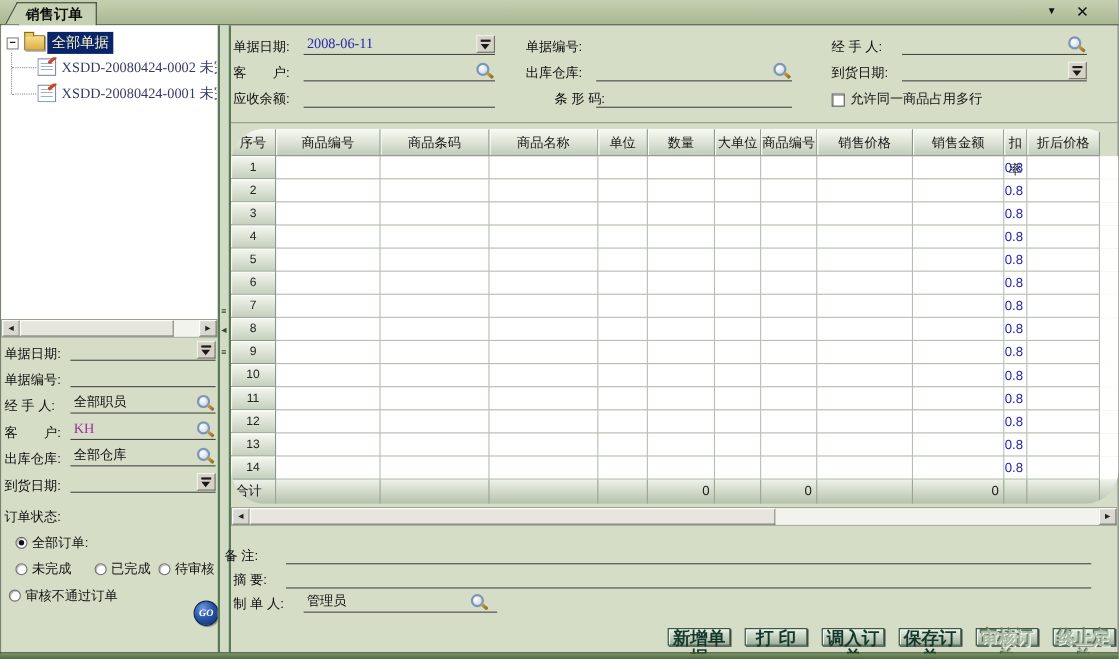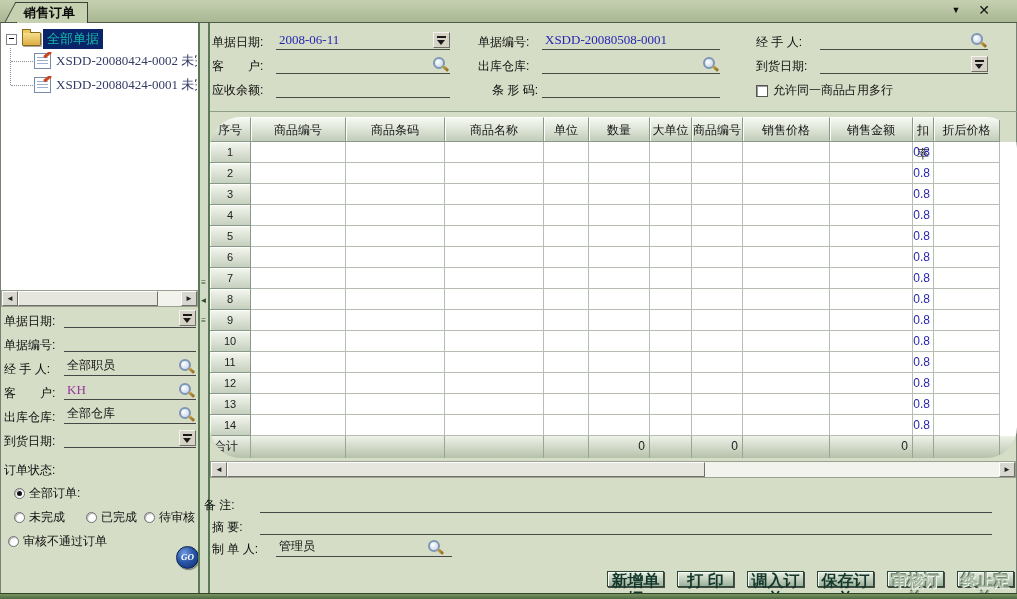--- a/index.html
+++ b/index.html
@@ -25,21 +25,21 @@
   .tree-panel { position:absolute; left:1px; top:23px; width:197px; height:267px; background:#fff; }
   .tree-root { position:absolute; left:6px; top:30px; height:18px; display:flex; align-items:center; }
   .expand-box { width:9px; height:9px; border:1px solid #848484; background:#fff;
     position:relative; margin-right:5px; flex:none; }
   .expand-box::after { content:''; position:absolute; left:2px; top:3px; width:5px; height:1px; background:#000; }
   .folder-icon { width:17px; height:12px; background:linear-gradient(180deg,#f6df8b,#dcae45);
     border:1px solid #8a6a1a; border-radius:1px; position:relative; margin-right:2px; flex:none;
     box-shadow:1px 1px 0 rgba(60,60,60,.45); }
   .folder-icon::before { content:''; position:absolute; left:-1px; top:-4px; width:7px; height:3px;
     background:#ecc95f; border:1px solid #8a6a1a; border-bottom:none; }
-  .tree-root-label { background:#0a246a; color:#14b8a6; padding:1px 4px; font-size:13px; white-space:nowrap; }
+  .tree-root-label { background:#0a246a; color:#fef9c3; padding:1px 4px; font-size:13px; white-space:nowrap; }
   .tree-vline { position:absolute; left:10px; top:48px; width:1px; height:37px;
     border-left:1px dotted #8f8f8f; }
   .tree-item { position:absolute; left:34px; width:163px; height:17px; display:flex;
     align-items:center; overflow:hidden; white-space:nowrap; }
   .tree-item.i0 { top:52px; } .tree-item.i1 { top:76px; }
   .tree-item::before { content:''; position:absolute; left:0; top:8px; width:0; height:0; }
   .tree-stub { position:absolute; width:22px; height:1px; border-top:1px dotted #8f8f8f; }
   .stub0 { left:11px; top:61px; } .stub1 { left:11px; top:85px; }
   .doc-icon { width:15px; height:14px; background:#fff; border:1px solid #7a8cac;
     margin-right:5px; position:relative; flex:none; }
@@ -241,23 +241,20 @@
     <span class="grip" style="top:274px">◄</span>
     <span class="grip" style="top:294px">≡</span>
   </div>
 
   <span class="flabel" style="left:212px;top:34px">单据日期:</span>
   <span class="fline" style="left:276px;top:32px;width:174px">
     <span class="fvalue">2008-06-11</span>
     <span class="ddbtn"></span>
   </span>
   <span class="flabel" style="left:478px;top:34px">单据编号:</span>
-  <span class="fline" style="left:542px;top:32px;width:178px">
-    <span class="fvalue">XSDD-20080508-0001</span>
-  </span>
   <span class="flabel" style="left:756px;top:34px">经 手 人:</span>
   <span class="fline" style="left:820px;top:32px;width:168px">
     <span class="fvalue"></span>
     <span class="mag"></span>
   </span>
 
   <span class="flabel" style="left:212px;top:58px">客　　户:</span>
   <span class="fline" style="left:276px;top:56px;width:174px">
     <span class="fvalue"></span>
     <span class="mag"></span>
@@ -270,21 +267,21 @@
   <span class="flabel" style="left:756px;top:58px">到货日期:</span>
   <span class="fline" style="left:820px;top:56px;width:168px">
     <span class="fvalue"></span>
     <span class="ddbtn"></span>
   </span>
 
   <span class="flabel" style="left:212px;top:82px">应收余额:</span>
   <span class="fline" style="left:276px;top:80px;width:174px">
     <span class="fvalue"></span>
   </span>
-  <span class="flabel" style="left:492px;top:82px">条 形 码:</span>
+  <span class="flabel" style="left:504px;top:82px">条 形 码:</span>
   <span class="fline" style="left:542px;top:80px;width:178px">
     <span class="fvalue"></span>
   </span>
   <span class="cb">
     <span class="cb-box"></span>
     <span>允许同一商品占用多行</span>
   </span>
 
   <div class="form-divider"></div>
 

